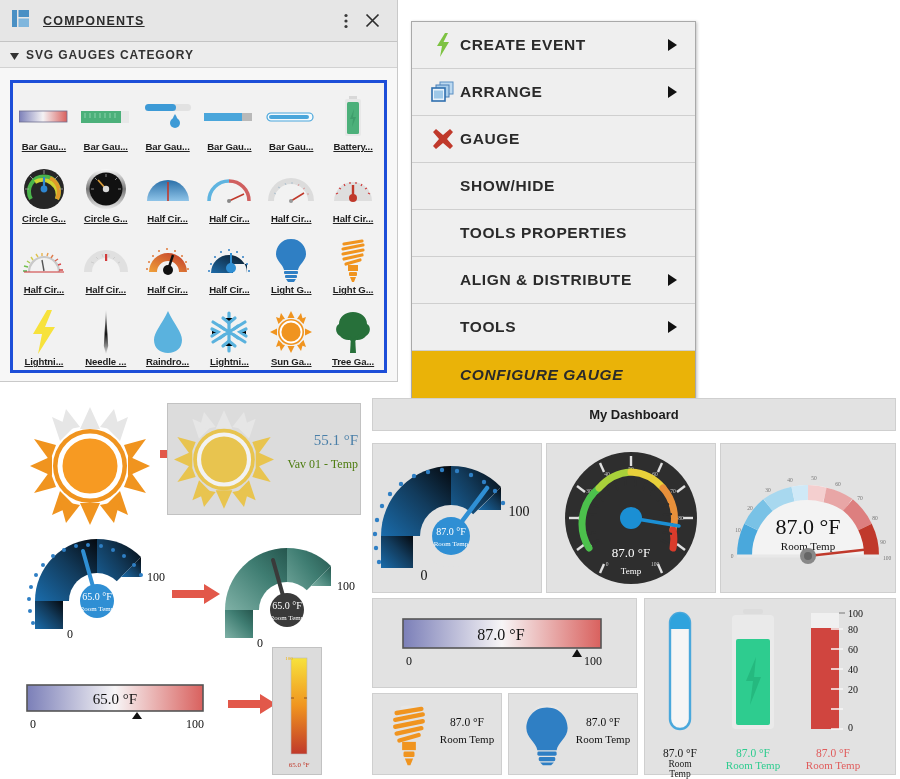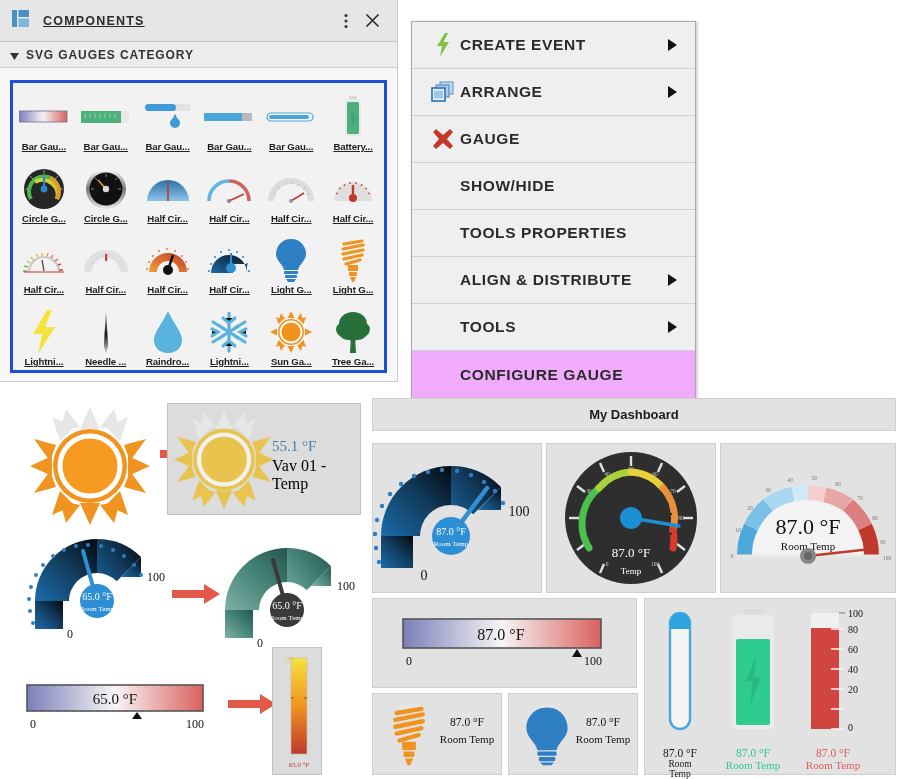--- a/index.html
+++ b/index.html
@@ -25,21 +25,21 @@
   .comp-ico{height:44px;width:58px;display:flex;align-items:center;justify-content:center;}
   .comp-lbl{font-size:9.6px;font-weight:bold;color:#1d1d1d;margin-top:2px;
       white-space:nowrap;letter-spacing:-.1px;}
 
   
   #context-menu{left:411px;top:21px;width:285px;background:#efefef;
       border:1px solid #a9a9a9;box-shadow:1px 1px 3px rgba(0,0,0,.25);box-sizing:border-box;}
   .menu-item{height:47px;display:flex;align-items:center;padding:0 14px;box-sizing:border-box;
       border-bottom:1px solid #cfcfcf;cursor:pointer;background:#efefef;}
   .menu-item:last-child{border-bottom:none;}
-  .menu-item.highlight{background:#f0abfc;}
+  .menu-item.highlight{background:#eab308;font-style:italic;}
   .mi-ico{width:34px;height:30px;display:flex;align-items:center;justify-content:center;flex:0 0 34px;}
   .mi-lbl{font-size:15.5px;font-weight:bold;letter-spacing:.6px;color:#2a2a2a;flex:1;}
   .mi-arrow{width:0;height:0;border-left:9px solid #111;border-top:6px solid transparent;
       border-bottom:6px solid transparent;margin-right:4px;}
 
   
   #demo-area{left:0;top:395px;width:370px;height:384px;}
   .panel-grey{background:#dcdcdc;border:1px solid #c2c2c2;box-sizing:border-box;}
   .val-big{font-family:"Liberation Serif",serif;}
 
@@ -587,23 +587,23 @@
         <path d="M36 116 L30 94 L50 98 Z"></path>
           <path d="M84 116 L70 98 L90 94 Z"></path>
         <path d="M4 32 L26 38 L20 54 Z"></path>
           <path d="M116 32 L100 54 L94 38 Z"></path>
         <path d="M4 86 L20 64 L26 80 Z"></path>
           <path d="M116 86 L94 80 L100 64 Z"></path>
       </g>
       <circle cx="60" cy="59" r="37" fill="#e8c44f"></circle>
       <circle cx="60" cy="59" r="30" fill="#e8c44f" stroke="#f2f2f2" stroke-width="5"></circle>
     </svg>
-    <div class="abs" style="left:104px;top:34px;width:86px;text-align:left;">
+    <div class="abs" style="left:104px;top:28px;width:86px;text-align:right;">
       <div class="val-big" style="font-size:15px;color:#4a7fa8;">55.1 °F</div>
-      <div class="val-big" style="font-size:16px;color:#000000;margin-top:2px;">Vav 01 - Temp</div>
+      <div class="val-big" style="font-size:12px;color:#4d7c0f;margin-top:8px;">Vav 01 - Temp</div>
     </div>
   </div>
 
   <div class="abs" style="left:22px;top:128px;">
     <svg width="150" height="118" viewBox="0 0 150 118">
       <defs>
           <linearGradient id="dnv" x1="0" y1="1" x2="1" y2="0">
         <stop offset="0" stop-color="#1a6cab"></stop>
             <stop offset=".55" stop-color="#123b5c"></stop>
             <stop offset="1" stop-color="#05090e"></stop>

